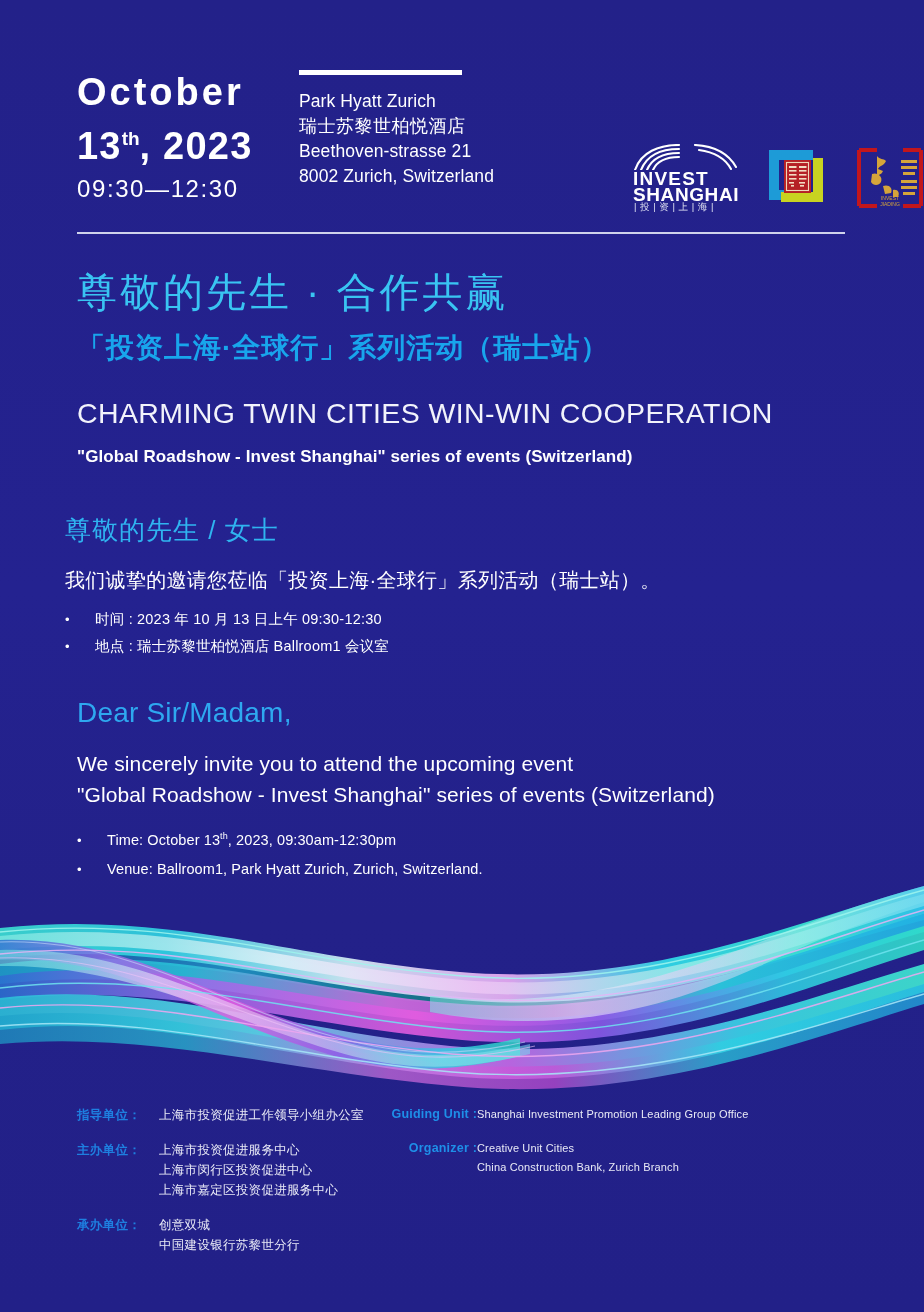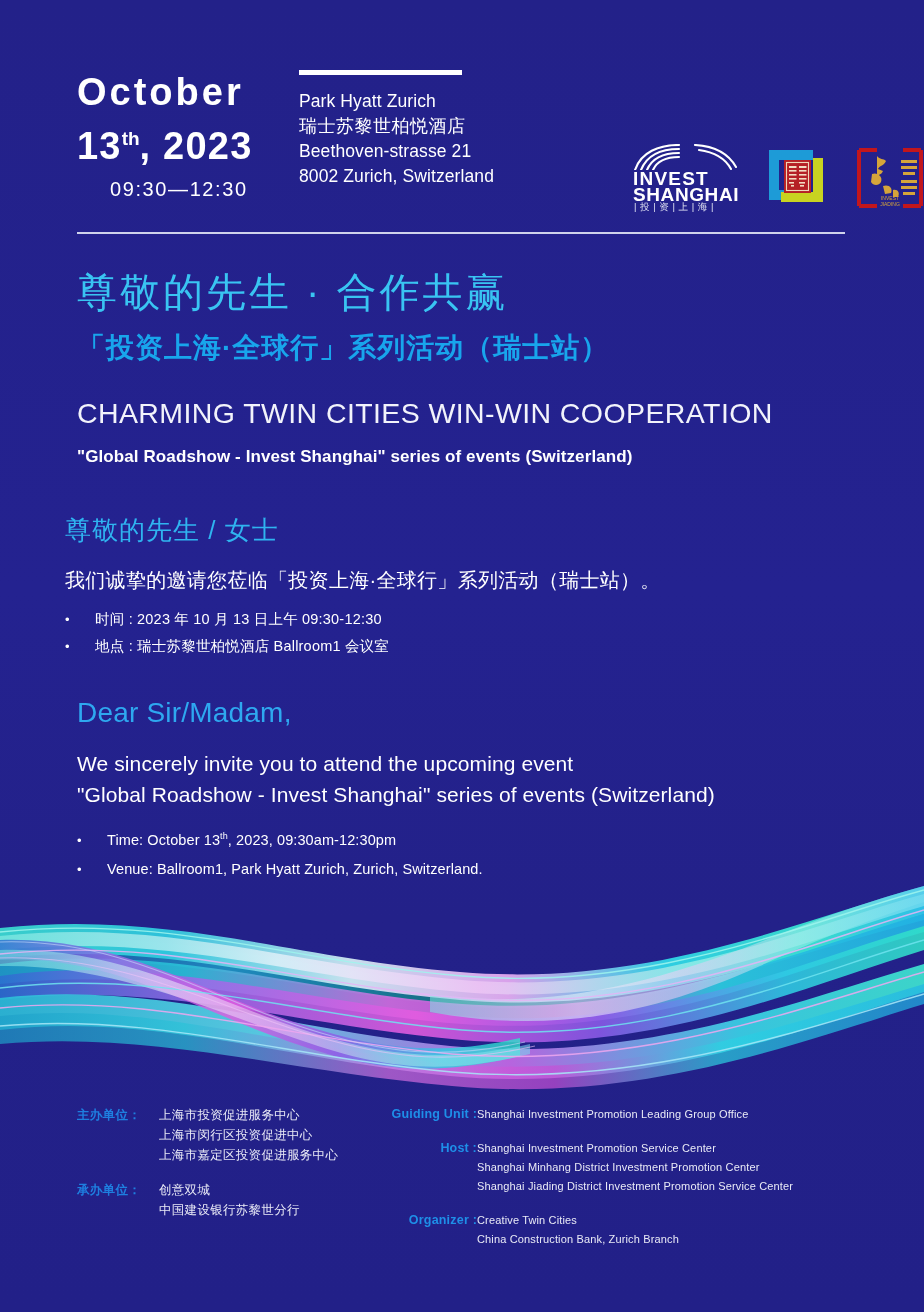--- a/index.html
+++ b/index.html
@@ -21,22 +21,22 @@
   .date-month{
     font-size:38px;font-weight:700;letter-spacing:3.0px;line-height:44px;
     color:#ffffff;
   }
   .date-day{
     font-size:38px;font-weight:700;letter-spacing:1.2px;line-height:46px;
     color:#ffffff;margin-top:2px;
   }
   .date-day sup{font-size:19px;vertical-align:super;letter-spacing:0;}
   .date-time{
-    font-size:20px;font-weight:400;letter-spacing:1.6px;line-height:32px;
-    color:#ffffff;margin-top:4px;margin-left:33px;
+    font-size:24px;font-weight:400;letter-spacing:1.6px;line-height:32px;
+    color:#ffffff;margin-top:4px;
   }
   .venue-block{position:absolute;left:222px;top:0;width:300px;}
   .venue-rule{width:163px;height:5px;background:#ffffff;margin-bottom:14px;}
   .venue-line{
     font-size:17.5px;line-height:25px;color:#ffffff;font-weight:400;
     letter-spacing:0.1px;white-space:nowrap;
   }
   .venue-line.cn{font-size:18px;letter-spacing:0.5px;}
   
   .logos{position:absolute;left:556px;top:2px;width:300px;height:100px;}
@@ -331,20 +331,26 @@
         <path d="M0,62 C120,58 205,116 305,148 C385,174 445,180 525,162" stroke="#C8D8FA"></path>
         <path d="M0,78 C120,74 215,126 315,156 C395,180 455,184 535,166" stroke="#EFC4F8"></path>
       </g>
     </svg>
   </div>
 
   <div class="footer">
 
     <div class="foot-col-cn">
       <div class="foot-row">
+        <div class="foot-label-cn">指导单位：</div>
+        <div class="foot-val-cn">
+          <div>上海市投资促进工作领导小组办公室</div>
+        </div>
+      </div>
+      <div class="foot-row">
         <div class="foot-label-cn">主办单位：</div>
         <div class="foot-val-cn">
           <div>上海市投资促进服务中心</div>
           <div>上海市闵行区投资促进中心</div>
           <div>上海市嘉定区投资促进服务中心</div>
         </div>
       </div>
       <div class="foot-row last">
         <div class="foot-label-cn">承办单位：</div>
         <div class="foot-val-cn">
@@ -354,32 +360,24 @@
       </div>
     </div>
 
     <div class="foot-col-en">
       <div class="foot-row">
         <div class="foot-label-en">Guiding Unit :</div>
         <div class="foot-val-en">
           <div>Shanghai Investment Promotion Leading Group Office</div>
         </div>
       </div>
-      <div class="foot-row">
-        <div class="foot-label-en">Host :</div>
-        <div class="foot-val-en">
-          <div>Shanghai Investment Promotion Service Center</div>
-          <div>Shanghai Minhang District Investment Promotion Center</div>
-          <div>Shanghai Jiading District Investment Promotion Service Center</div>
-        </div>
-      </div>
       <div class="foot-row last">
         <div class="foot-label-en">Organizer :</div>
         <div class="foot-val-en">
-          <div>Creative Twin Cities</div>
+          <div>Creative Unit Cities</div>
           <div>China Construction Bank, Zurich Branch</div>
         </div>
       </div>
     </div>
 
   </div>
 
 </div>
 
 </body></html>

